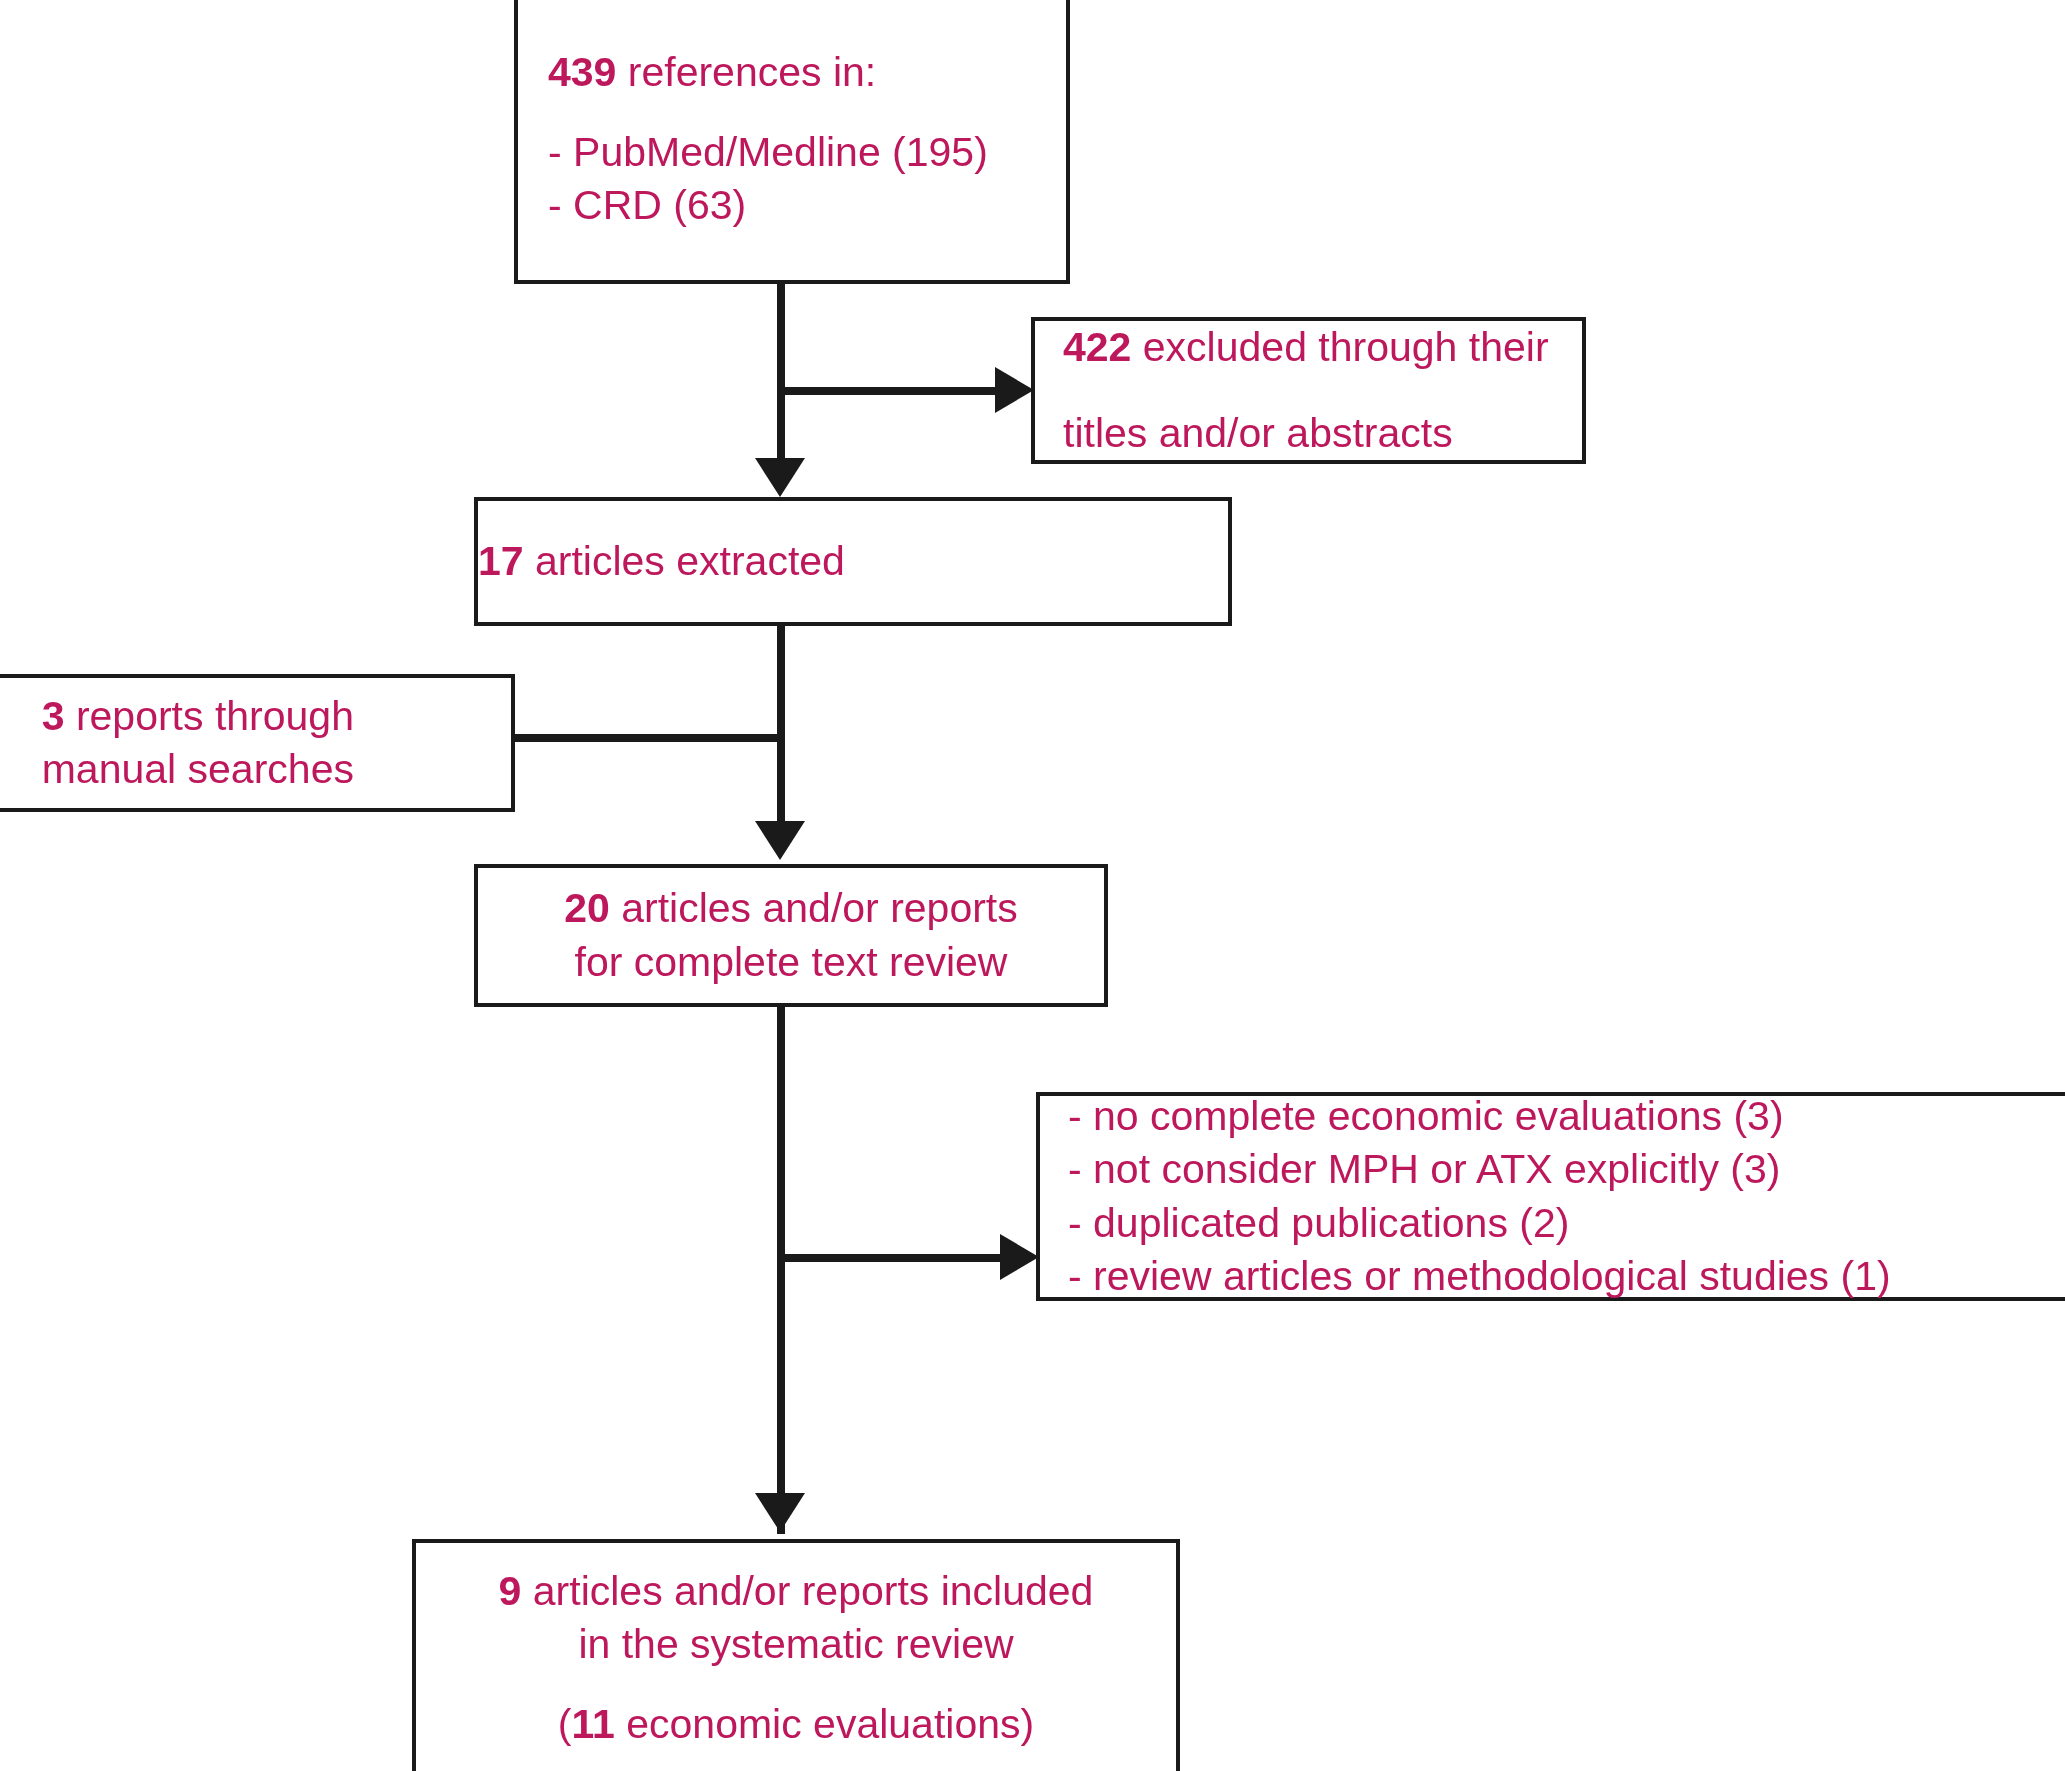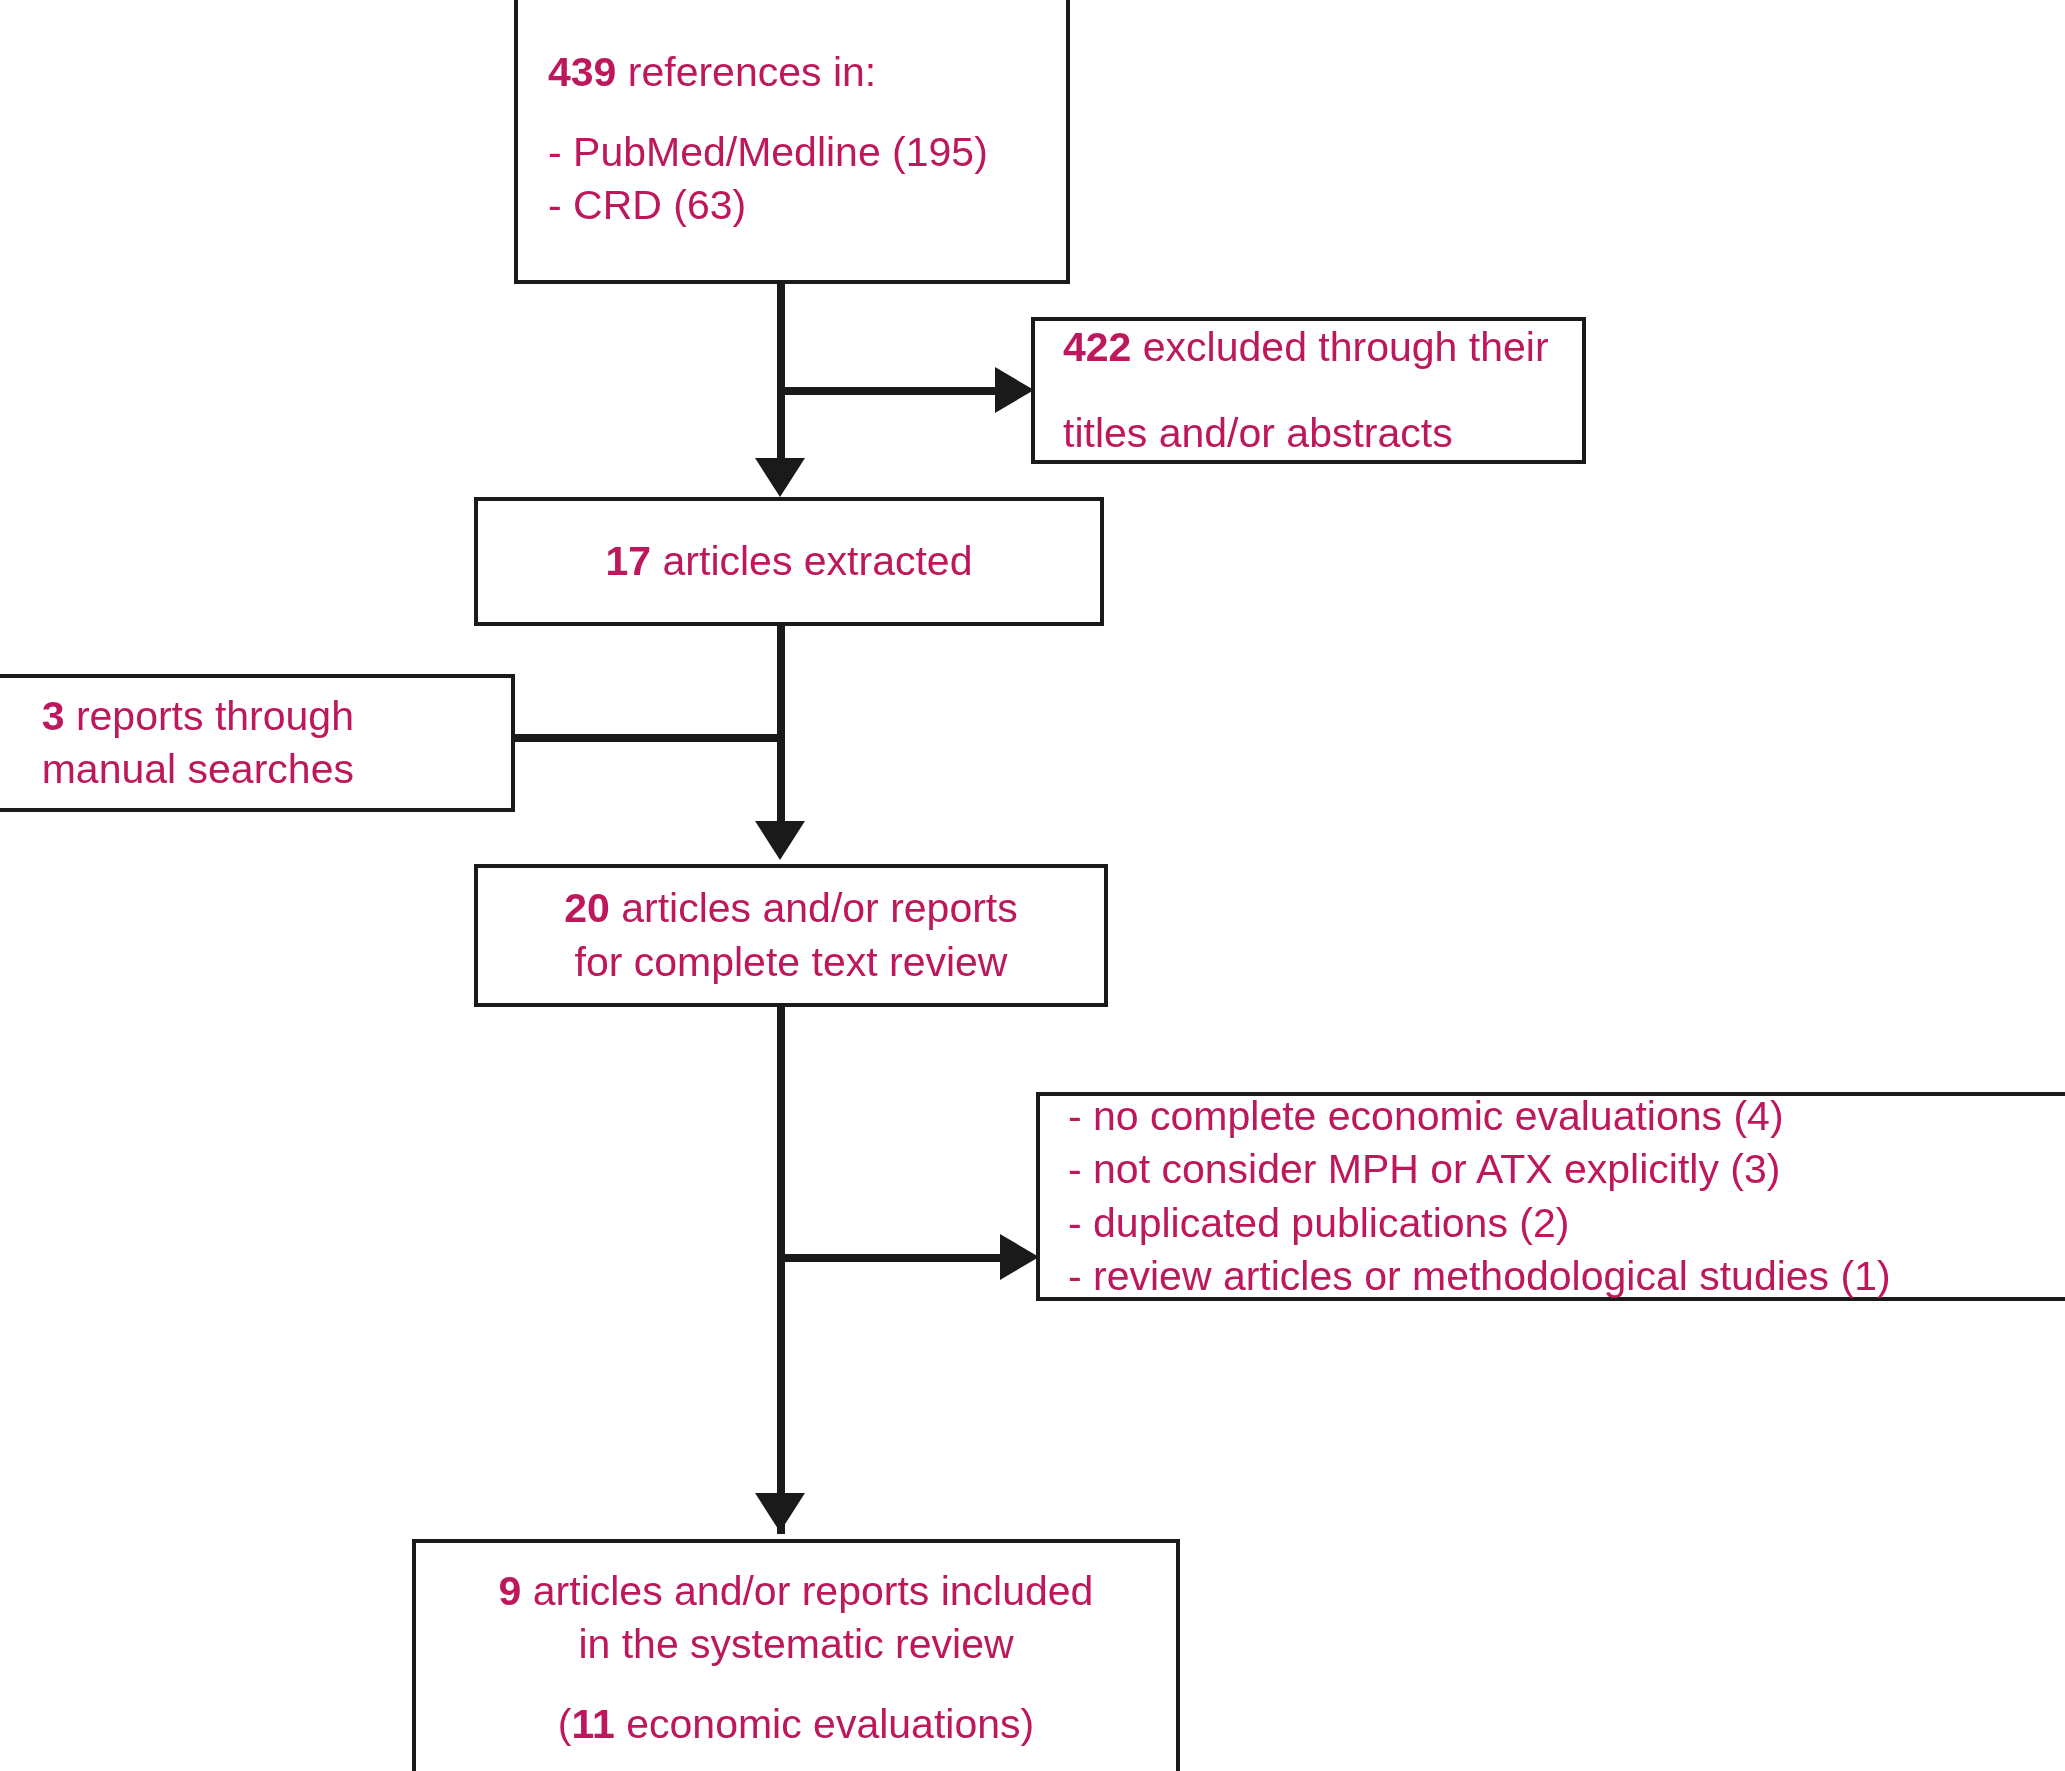--- a/index.html
+++ b/index.html
@@ -31,21 +31,21 @@
     font-size: 41px;
     line-height: 1.30;
     white-space: nowrap;
   }
   .bold { font-weight: bold; }
   .gap { height: 26.6px; }
 
   
   #box-sources      { left: 514px;  top: -5.3px;   width: 556px;  height: 289px; padding: 0 0 0 30px; align-items: flex-start; }
   #box-excluded-ta  { left: 1031px; top: 317px;  width: 555px;  height: 147px; padding: 0 0 0 28px; align-items: flex-start; justify-content: space-between; }
-  #box-extracted    { left: 474px;  top: 497px;  width: 630px;  height: 129px; padding: 0; align-items: center; }
+  #box-extracted    { left: 474px;  top: 497px;  width: 758px;  height: 129px; padding: 0; align-items: flex-start; }
   #box-manual       { left: -5.3px;   top: 674px;  width: 520px;  height: 138px; padding: 0 0 0 43px; align-items: flex-start; }
   #box-fulltext     { left: 474px;  top: 864px;  width: 634px;  height: 143px; padding: 0; align-items: center; }
   #box-excluded-ft  { left: 1036px; top: 1092px; width: 1036px; height: 209px; padding: 0 0 0 28px; align-items: flex-start; }
   #box-included     { left: 412px;  top: 1539px; width: 768px;  height: 238px; padding: 0; align-items: center; }
 
   
   .vline {
     position: absolute;
     width: 8px;
     background: #1a1a1a;
@@ -117,21 +117,21 @@
     <div class="line">manual searches</div>
   </div>
 
   <div class="box" id="box-fulltext">
     <div class="line"><span class="bold">20</span><span> articles and/or reports</span></div>
     <div class="line">for complete text review</div>
   </div>
 
   <div class="box" id="box-excluded-ft">
     <div class="gap"></div>
-    <div class="line">- no complete economic evaluations (4)</div>
+    <div class="line">- no complete economic evaluations (3)</div>
     <div class="line">- not consider MPH or ATX explicitly (3)</div>
     <div class="line">- duplicated publications (2)</div>
     <div class="line">- review articles or methodological studies (1)</div>
   </div>
 
   <div class="box" id="box-included">
     <div class="line"><span class="bold">9</span><span> articles and/or reports included</span></div>
     <div class="line">in the systematic review</div>
     <div class="gap"></div>
     <div class="line"><span>(</span><span class="bold">11</span><span> economic evaluations)</span></div>

